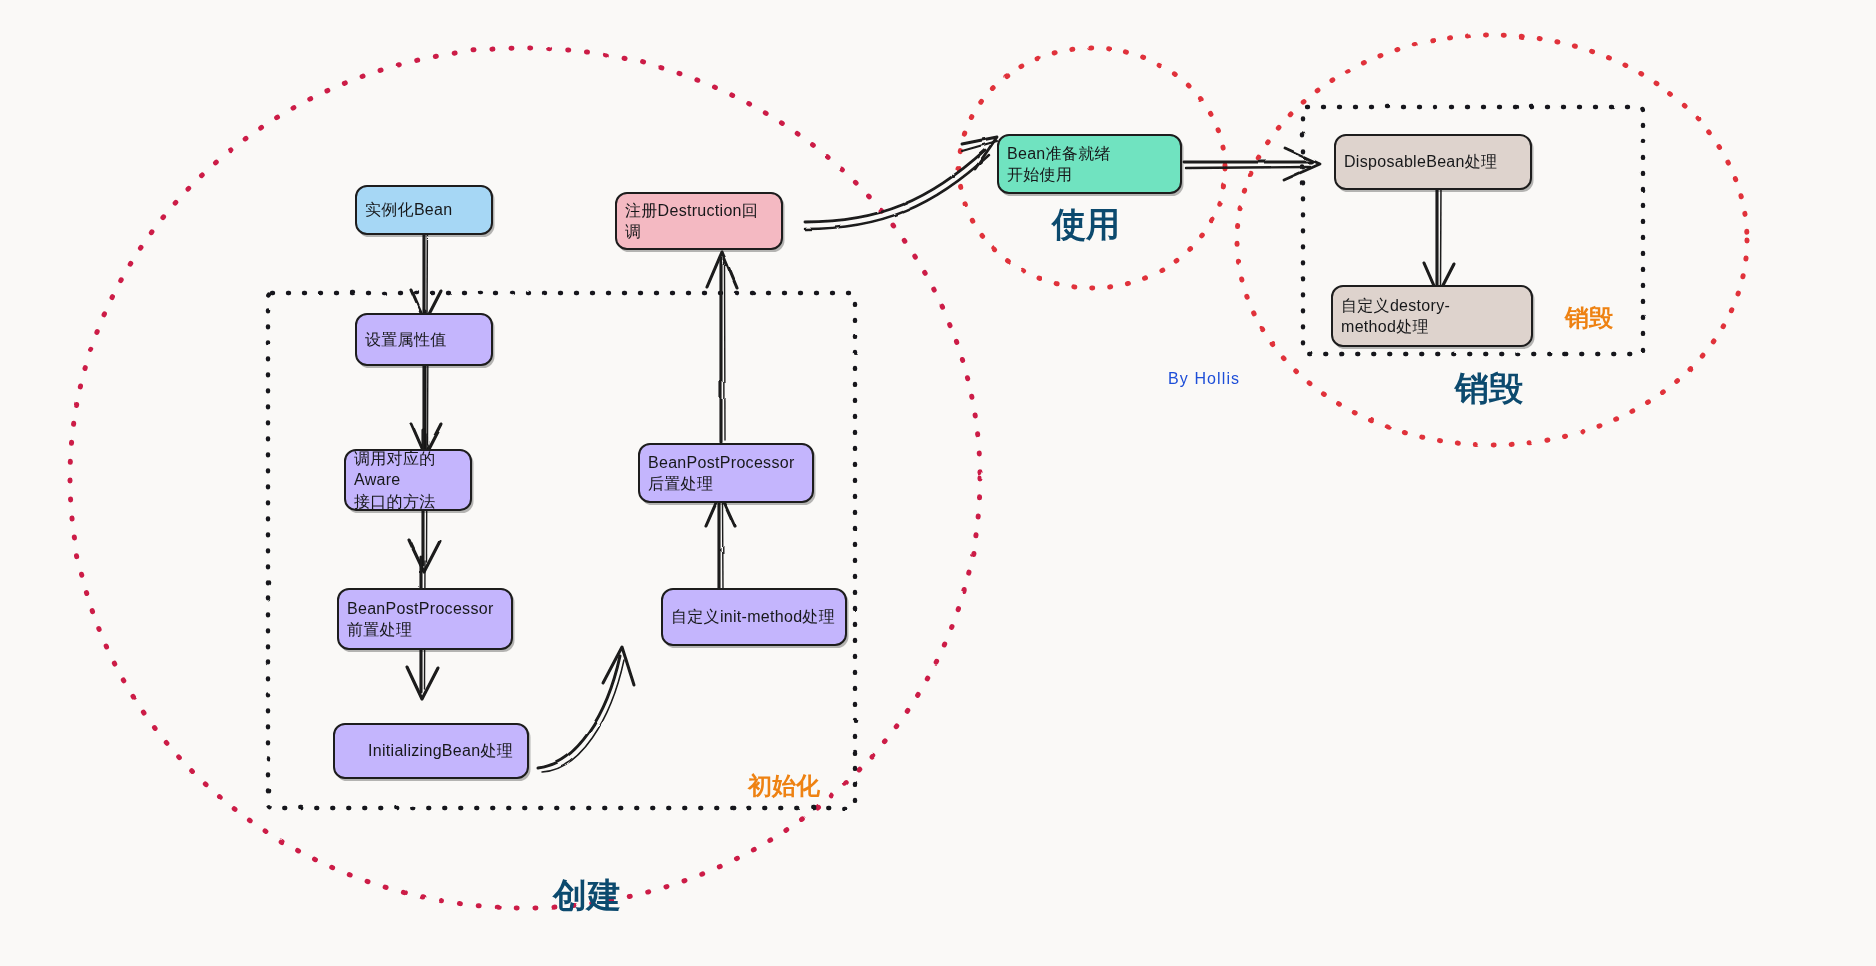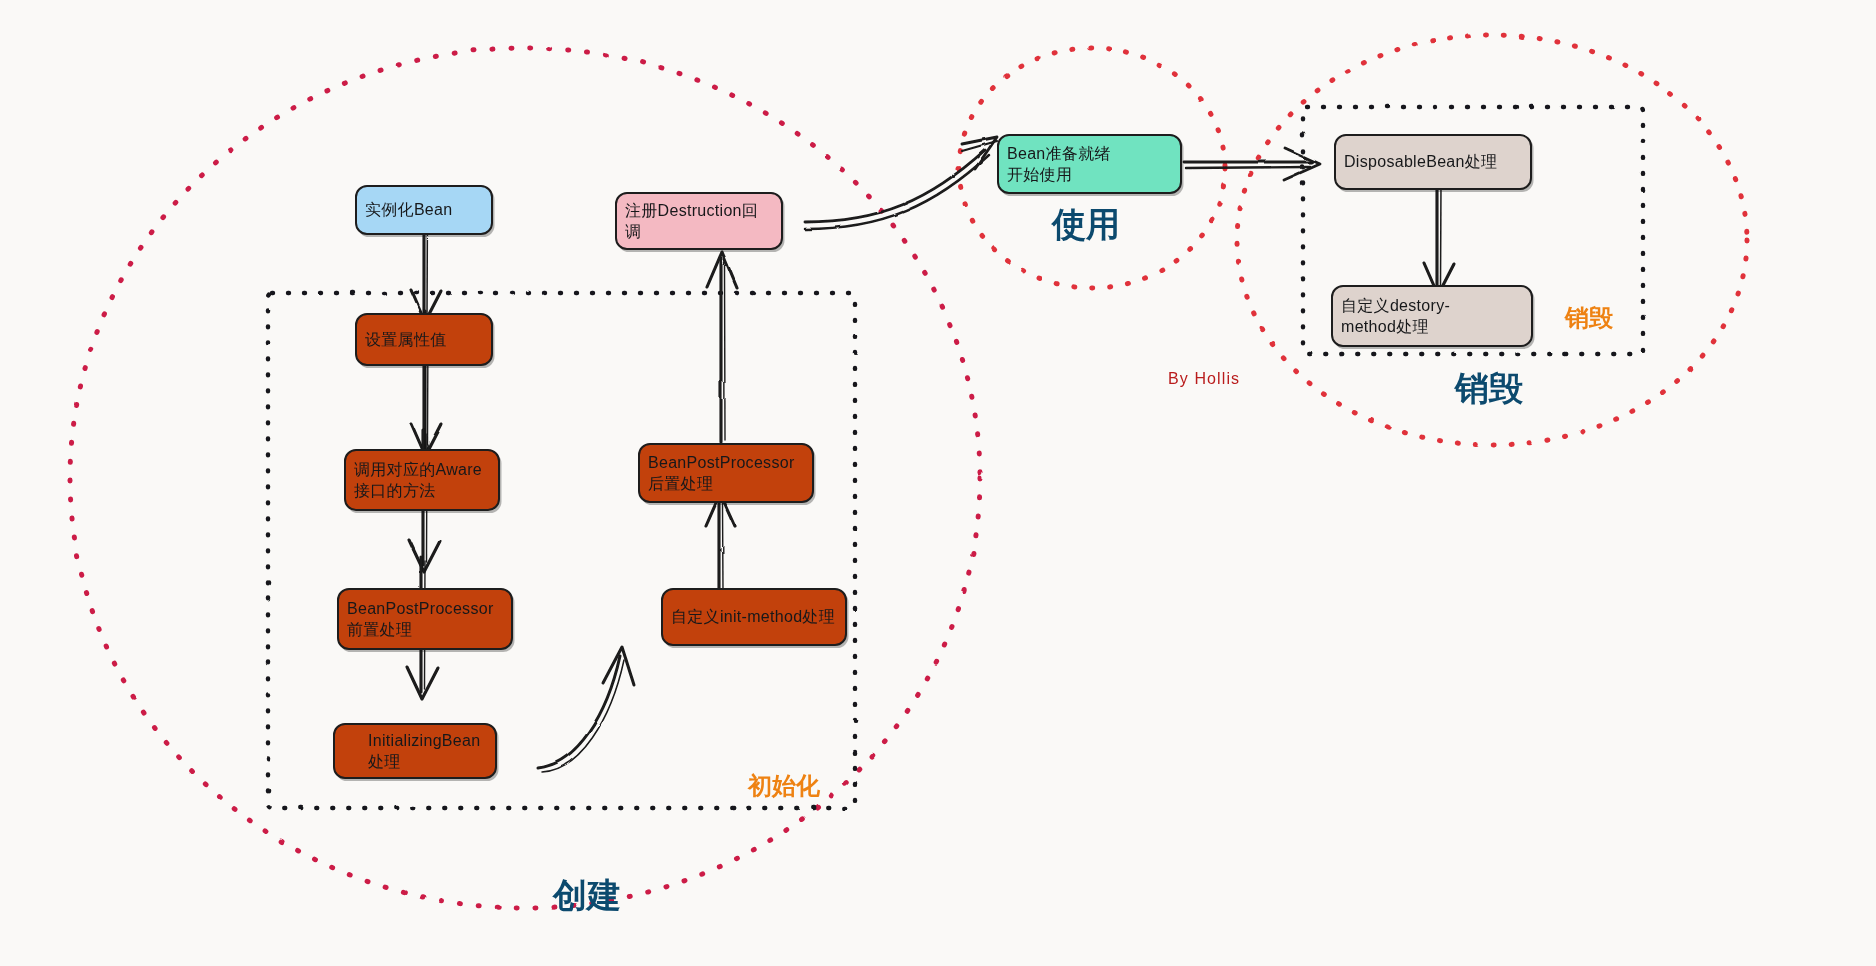--- a/index.html
+++ b/index.html
@@ -33,38 +33,38 @@
     color: #17181a;
     font-size: 16px;
     line-height: 1.32;
     letter-spacing: .3px;
     padding: 4px 8px;
     z-index: 4;
     box-shadow: 2px 2.5px 0 -0.5px rgba(20,20,20,.30);
   }
   .node .txt { display: block; width: 100%; }
   .node-blue   { background: #a6d7f5; }
-  .node-yellow { background: #c2410c; }
+  .node-yellow { background: #c4b5fd; }
   .node-pink   { background: #f4b9c2; }
   .node-green  { background: #70e3c0; }
   .node-beige  { background: #ded3cd; }
 
   .zone-label {
     position: absolute;
     z-index: 6;
     white-space: nowrap;
     font-weight: 700;
   }
   .zone-red    { color: #0c4a6e; font-size: 34px; }
   .zone-orange { color: #ee8212; font-size: 24px; }
 
   .signature {
     position: absolute;
     z-index: 6;
-    color: #b91c1c;
+    color: #1d4ed8;
     font-size: 16px;
     letter-spacing: 1.1px;
     white-space: nowrap;
   }
 </style>
 </head>
 <body>
 
 <div id="canvas">
 
@@ -165,31 +165,31 @@
   </svg>
 
   <div class="node node-blue" style="left:355px; top:185px; width:138px; height:50px;">
     <span class="txt">实例化Bean</span>
   </div>
 
   <div class="node node-yellow" style="left:355px; top:313px; width:138px; height:53px;">
     <span class="txt">设置属性值</span>
   </div>
 
-  <div class="node node-yellow" style="left:344px; top:449px; width:156px; height:62px; flex-direction:column;">
+  <div class="node node-yellow" style="left:344px; top:449px; width:128px; height:62px; flex-direction:column;">
     <span class="txt">调用对应的Aware</span>
     <span class="txt">接口的方法</span>
   </div>
 
   <div class="node node-yellow" style="left:337px; top:588px; width:176px; height:62px; flex-direction:column;">
     <span class="txt">BeanPostProcessor</span>
     <span class="txt">前置处理</span>
   </div>
 
-  <div class="node node-yellow" style="left:333px; top:723px; width:164px; height:56px;padding-left:33px;">
+  <div class="node node-yellow" style="left:333px; top:723px; width:196px; height:56px;padding-left:33px;">
     <span class="txt">InitializingBean处理</span>
   </div>
 
   <div class="node node-yellow" style="left:633px; top:588px; width:186px; height:58px;margin-left:28px;">
     <span class="txt">自定义init-method处理</span>
   </div>
 
   <div class="node node-yellow" style="left:638px; top:443px; width:176px; height:60px; flex-direction:column;">
     <span class="txt">BeanPostProcessor</span>
     <span class="txt">后置处理</span>

